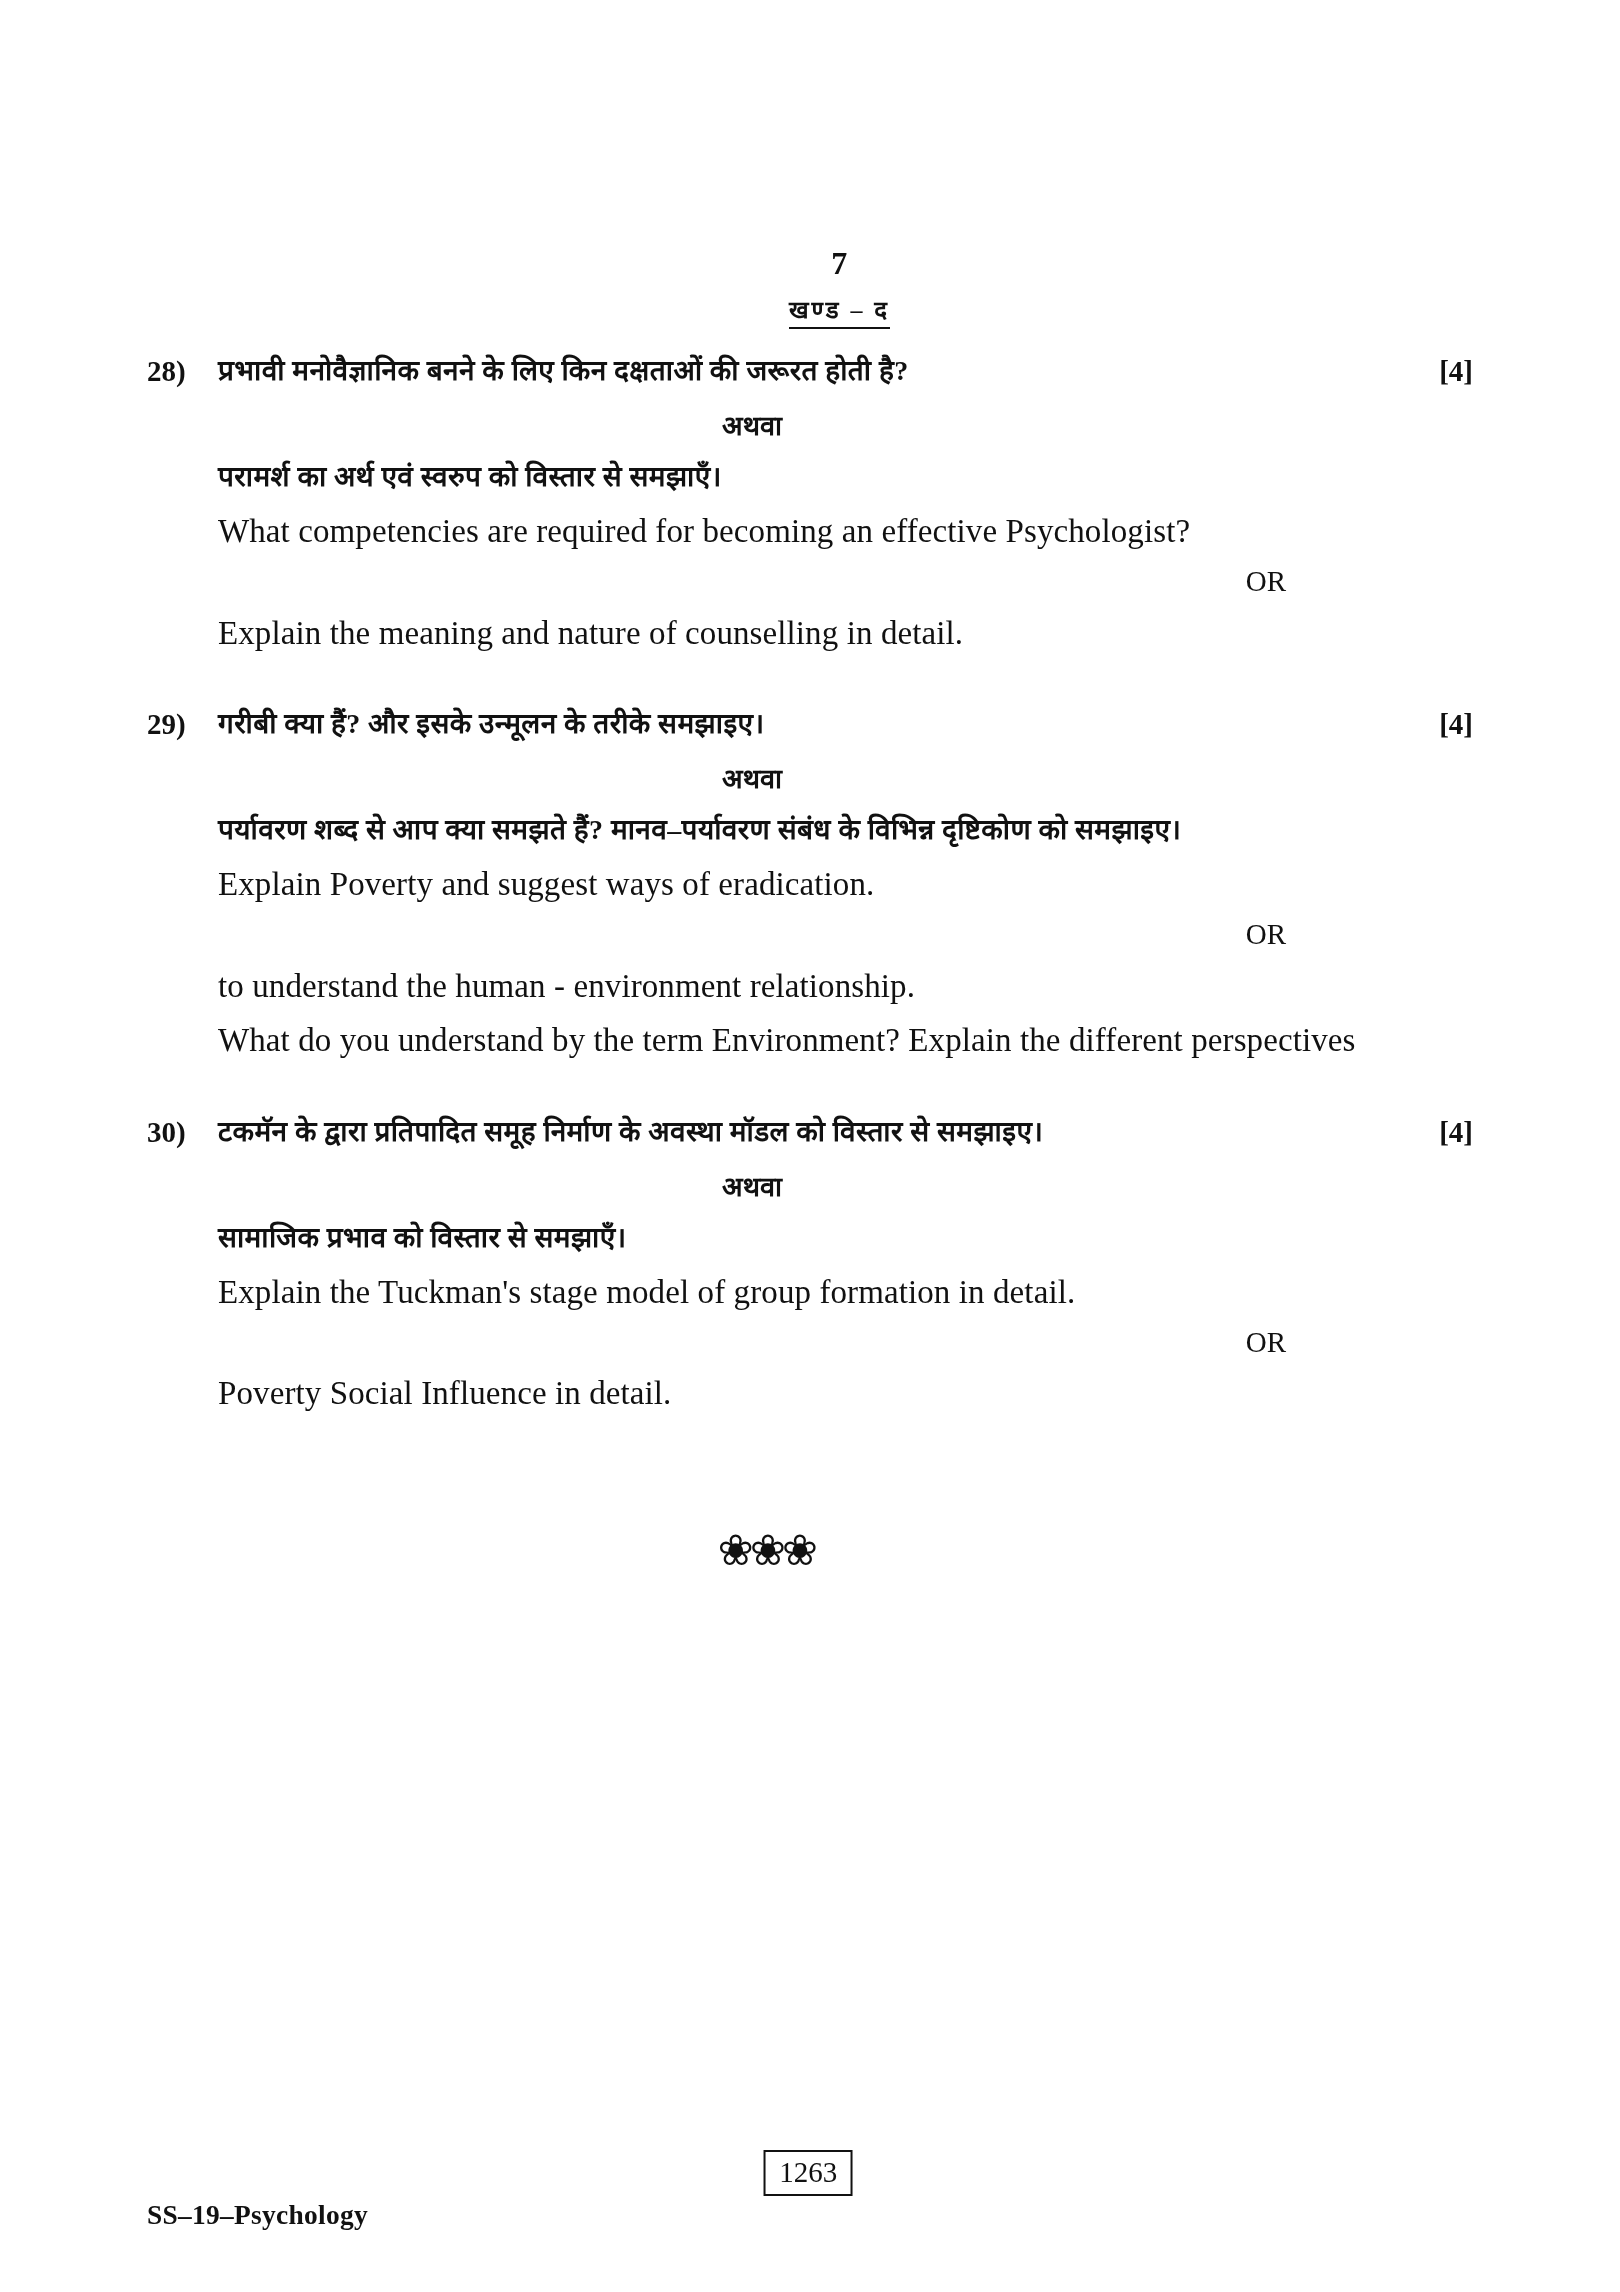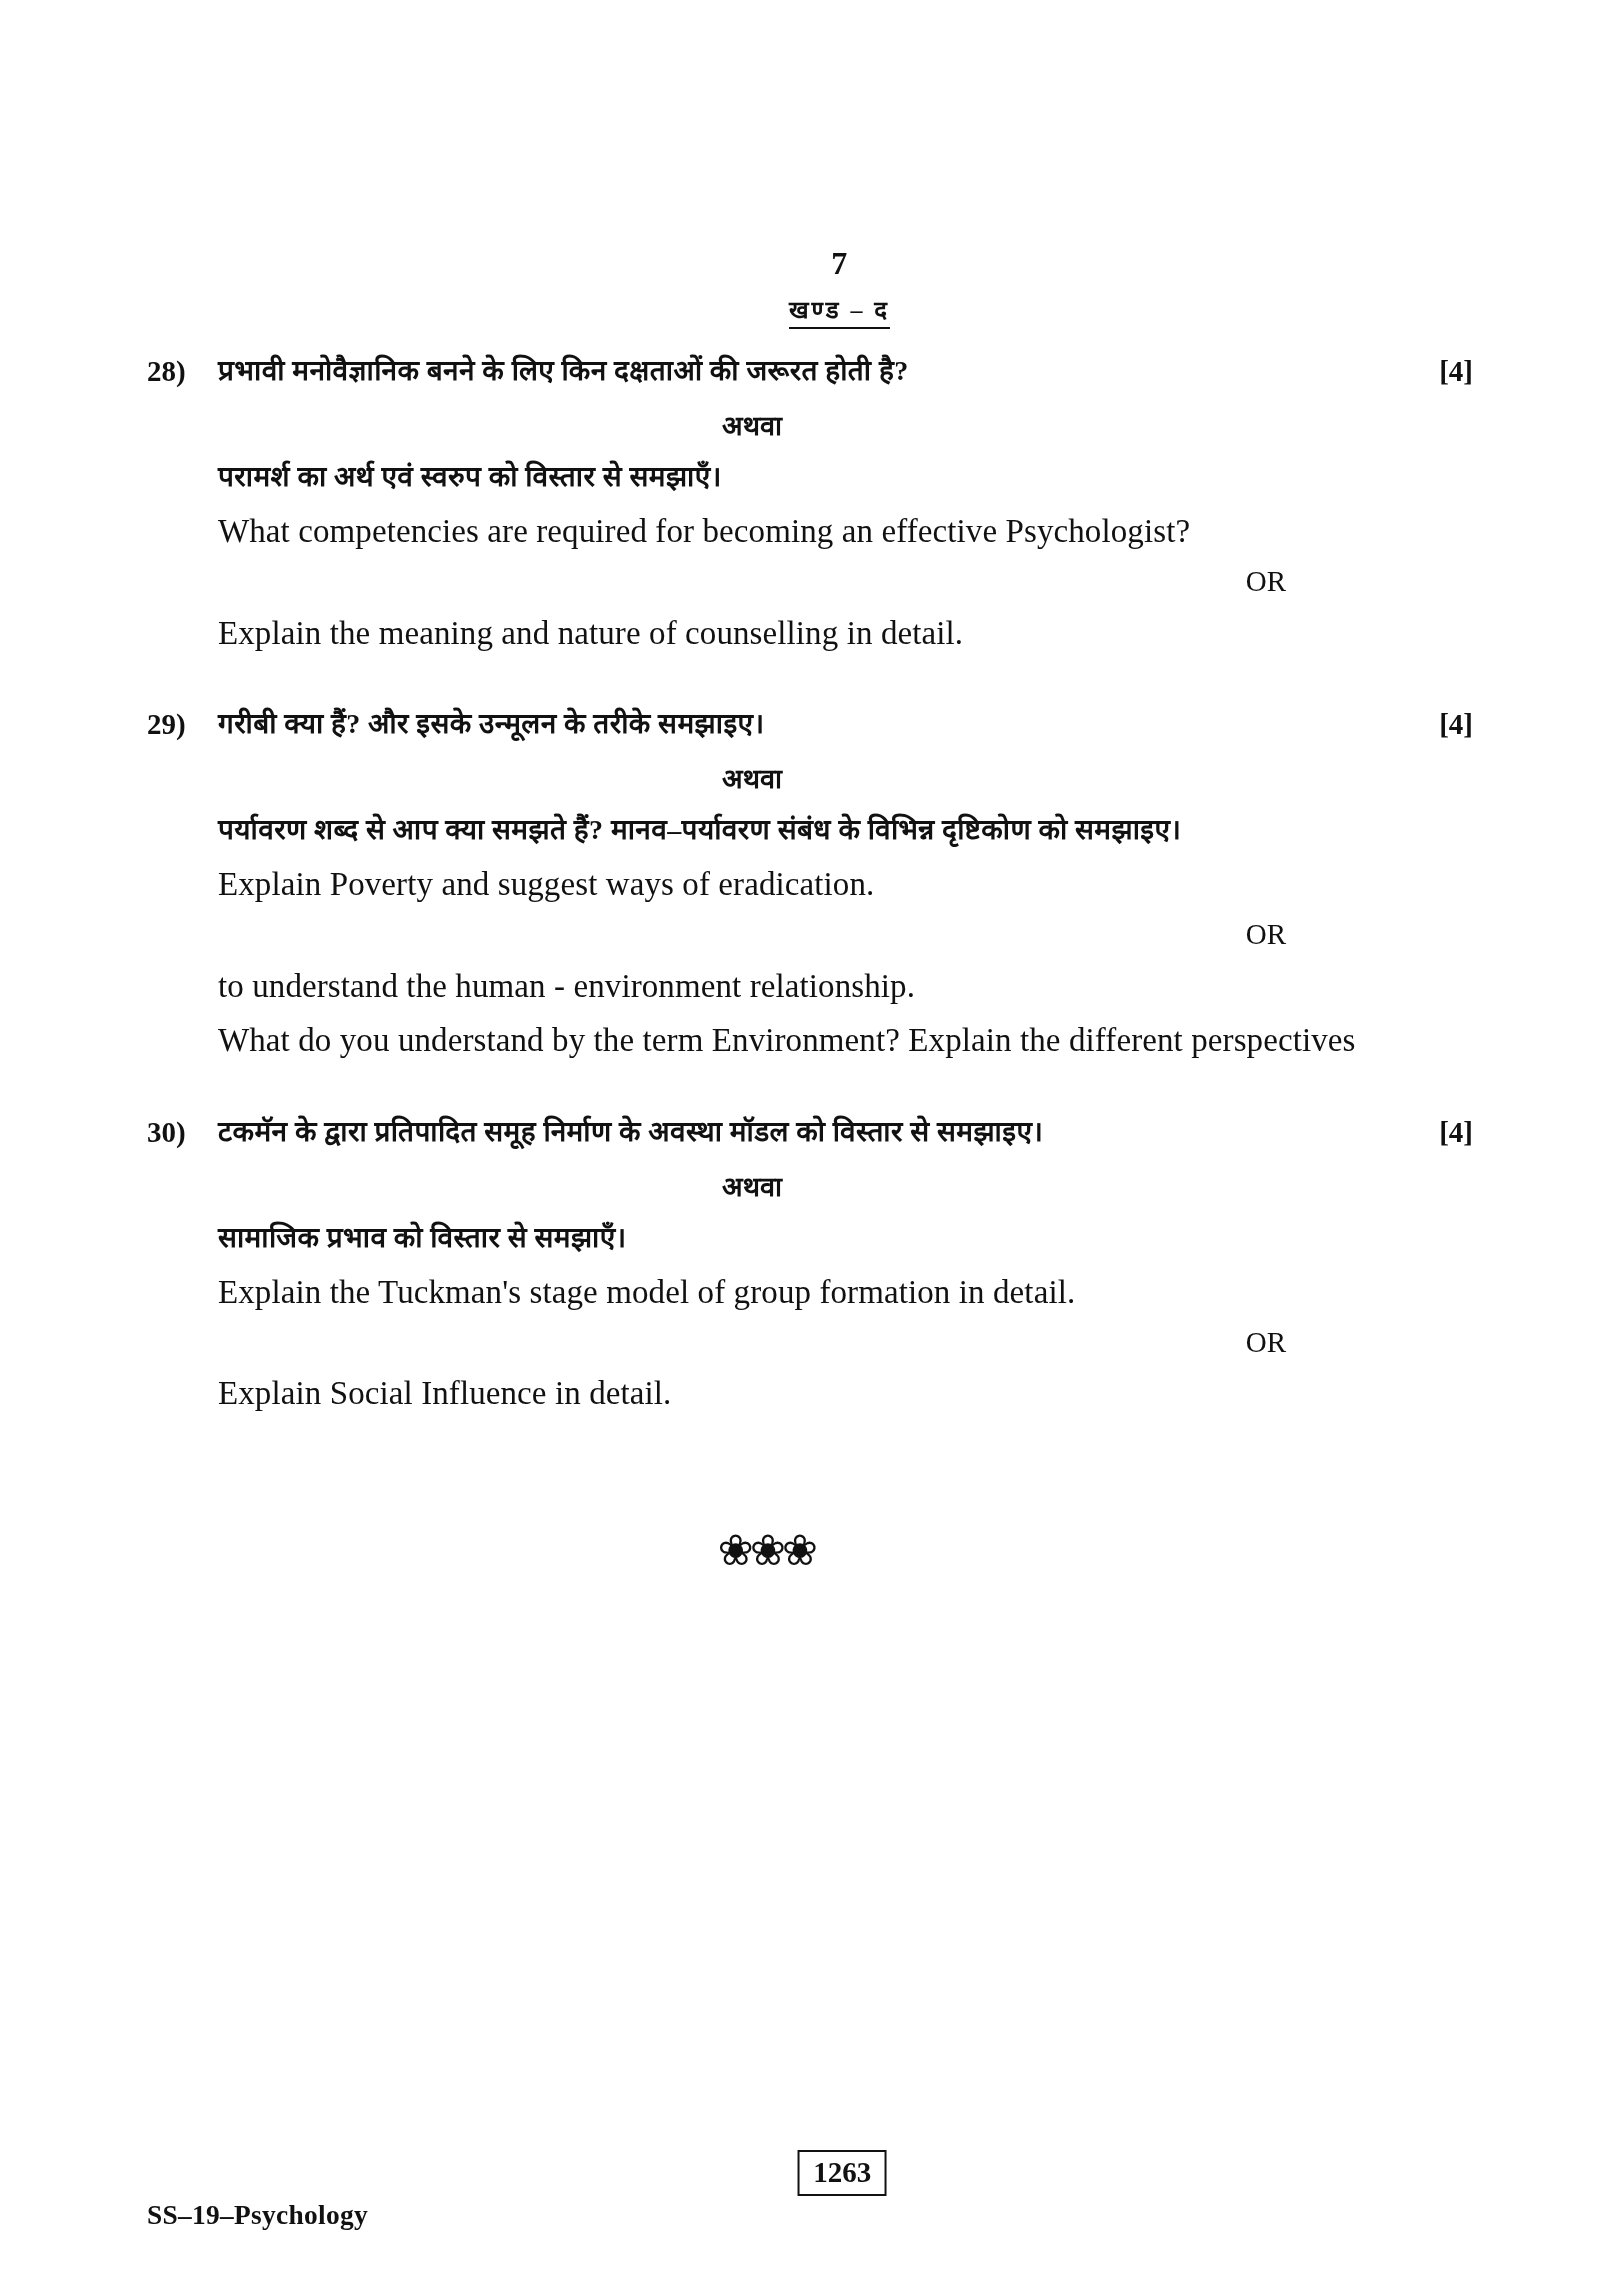--- a/index.html
+++ b/index.html
@@ -157,23 +157,22 @@
     margin-top: 44px;
   }
   .footer-box {
     position: absolute;
     left: 50%;
     top: -5.9px;
     transform: translateX(-52%);
     border: 2.9px solid #111;
     padding: 2px 13.7px 3.9px 13.7px;
     font-size: 29px;
-    font-weight: bold;
+    font-weight: normal;
     line-height: 1.25;
-    margin-left: 34px;
   }
 </style>
 </head>
 <body>
 
 <div class="page">
   <div class="sheet">
 
     <div class="page-number">7</div>
 
@@ -217,21 +216,21 @@
       <div class="q-firstline">
         <div class="q-num">30)</div>
         <div class="q-firsttext">टकमॅन के द्वारा प्रतिपादित समूह निर्माण के अवस्था मॉडल को विस्तार से समझाइए।</div>
         <div class="q-marks">[4]</div>
       </div>
       <div class="q-body">
         <div class="or-hi">अथवा</div>
         <div class="line-hi">सामाजिक प्रभाव को विस्तार से समझाएँ।</div>
         <div class="line-en">Explain the Tuckman's stage model of group formation in detail.</div>
         <div class="or-en">OR</div>
-        <div class="line-en">Explain Social Influence in detail.</div>
+        <div class="line-en">Poverty Social Influence in detail.</div>
       </div>
     </div>
 
     <div class="ornament">❀❀❀</div>
 
   </div>
 
   <div class="footer">
     <div class="footer-code">SS–19–Psychology</div>
     <div class="footer-box">1263</div>

